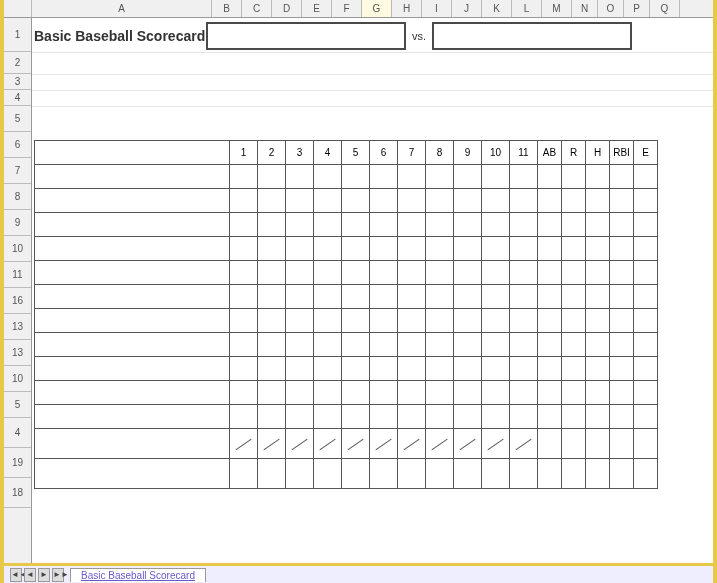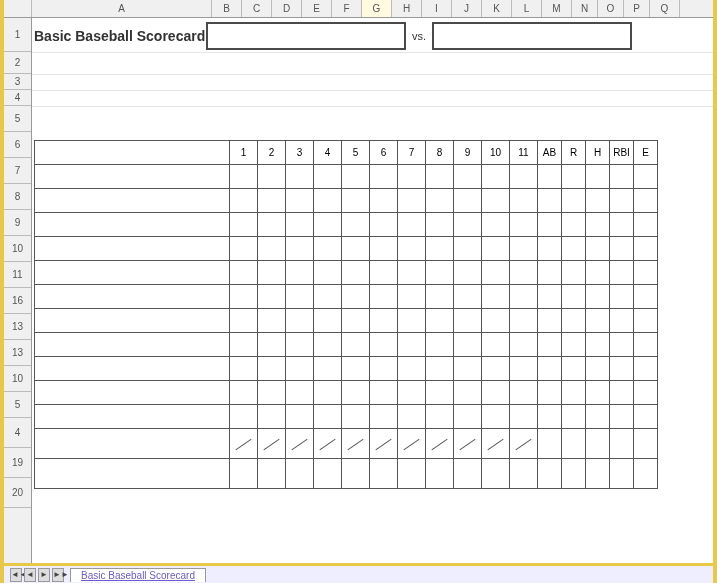--- a/index.html
+++ b/index.html
@@ -195,21 +195,21 @@
     <div class="row-header" style="height:26px">9</div>
     <div class="row-header" style="height:26px">10</div>
     <div class="row-header" style="height:26px">11</div>
     <div class="row-header" style="height:26px">16</div>
     <div class="row-header" style="height:26px">13</div>
     <div class="row-header" style="height:26px">13</div>
     <div class="row-header" style="height:26px">10</div>
     <div class="row-header" style="height:26px">5</div>
     <div class="row-header" style="height:30px">4</div>
     <div class="row-header" style="height:30px">19</div>
-    <div class="row-header" style="height:30px">20</div>
+    <div class="row-header" style="height:30px">18</div>
   </div>
 
   <div class="sheet-content">
 
     <div class="gridline-h" style="top:34px"></div>
     <div class="gridline-h" style="top:56px"></div>
     <div class="gridline-h" style="top:72px"></div>
     <div class="gridline-h" style="top:88px"></div>
 
     <div class="title-row">

